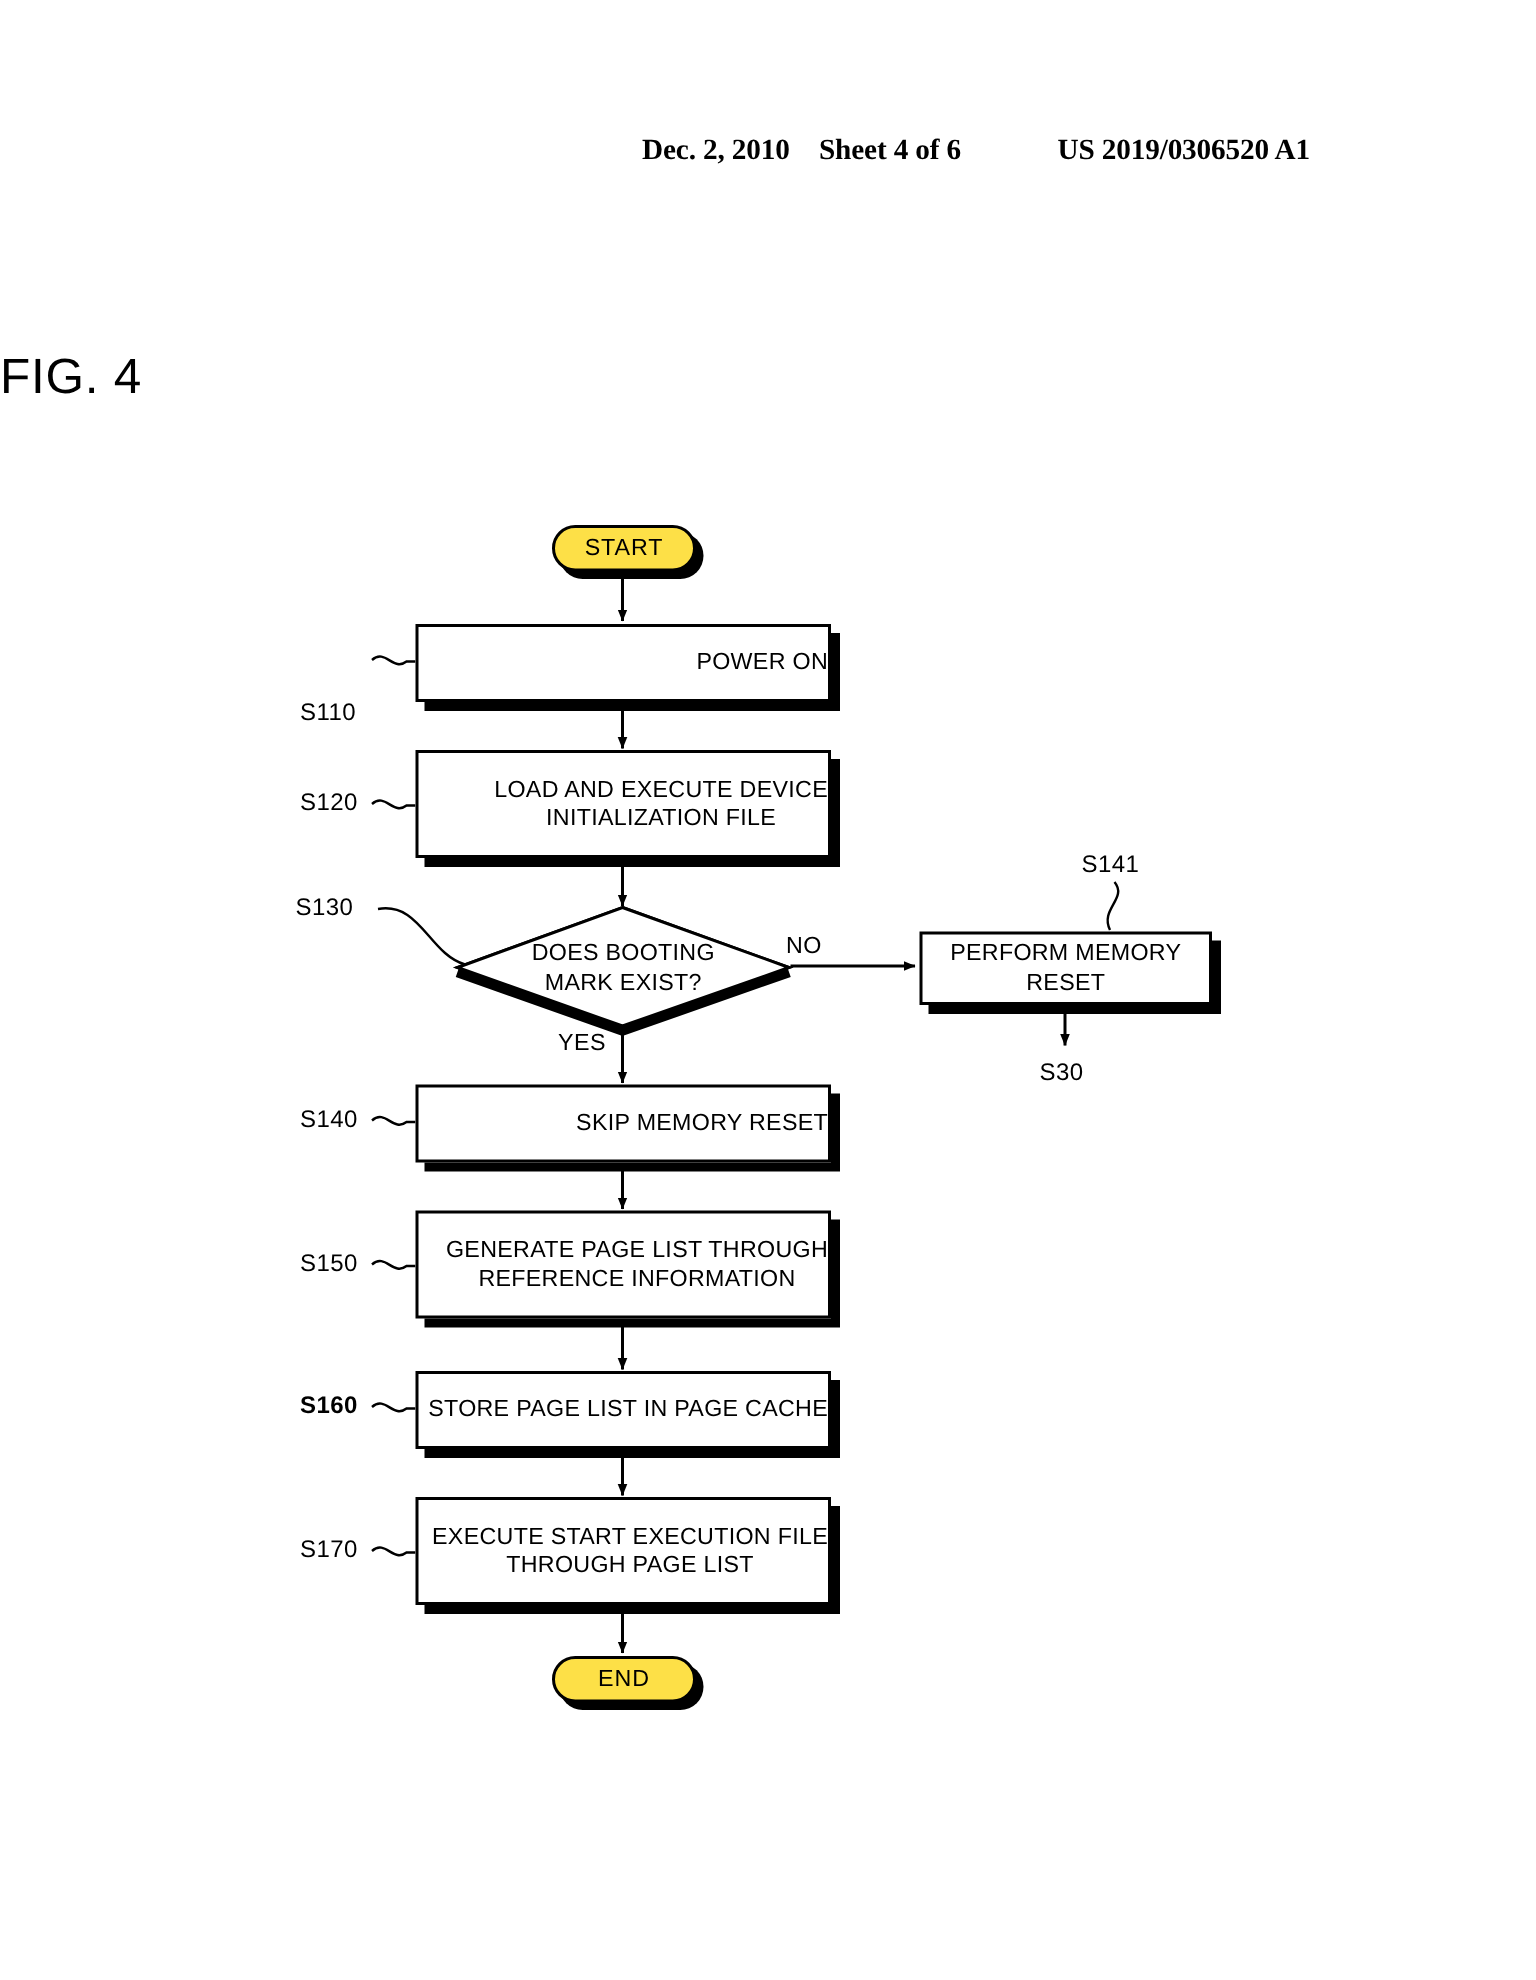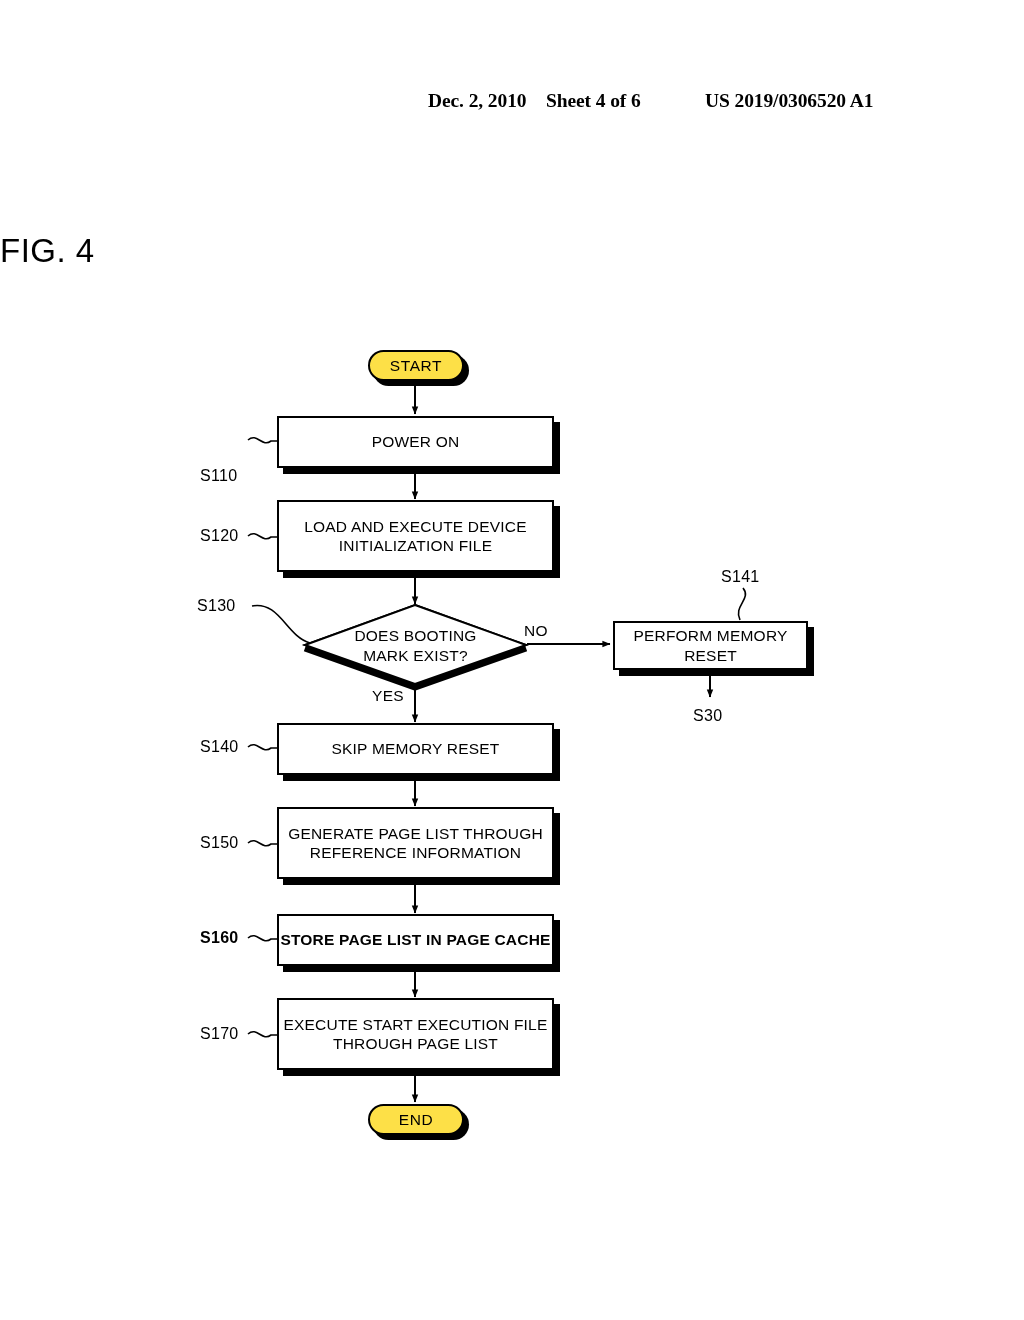--- a/index.html
+++ b/index.html
@@ -56,21 +56,21 @@
 
   
   .proc-box {
     position: absolute;
     background: #ffffff;
     border: 2px solid #000000;
     box-shadow: 6px 6px 0 0 #000000;
     box-sizing: border-box;
     display: flex;
     align-items: center;
-    justify-content: center;
+    justify-content: flex-end;
   }
   .proc-box .label {
     text-align: center;
     font-size: 15.5px;
     line-height: 19.5px;
     letter-spacing: 0.2px;
     white-space: pre-line;
   }
 
   
@@ -187,21 +187,21 @@
 
 <div class="proc-box" style="left:277px; top:723px; width:277px; height:52px;">
   <span class="label">SKIP MEMORY RESET</span>
 </div>
 
 <div class="proc-box" style="left:277px; top:807px; width:277px; height:72px;">
   <span class="label">GENERATE PAGE LIST THROUGH
 REFERENCE INFORMATION</span>
 </div>
 
-<div class="proc-box" style="left:277px; top:914px; width:277px; height:52px;font-weight:bold;">
+<div class="proc-box" style="left:277px; top:914px; width:277px; height:52px;">
   <span class="label">STORE PAGE LIST IN PAGE CACHE</span>
 </div>
 
 <div class="proc-box" style="left:277px; top:998px; width:277px; height:72px;">
   <span class="label">EXECUTE START EXECUTION FILE
 THROUGH PAGE LIST</span>
 </div>
 
 <div class="proc-box" style="left:613px; top:621px; width:195px; height:49px;">
   <span class="label">PERFORM MEMORY RESET</span>

